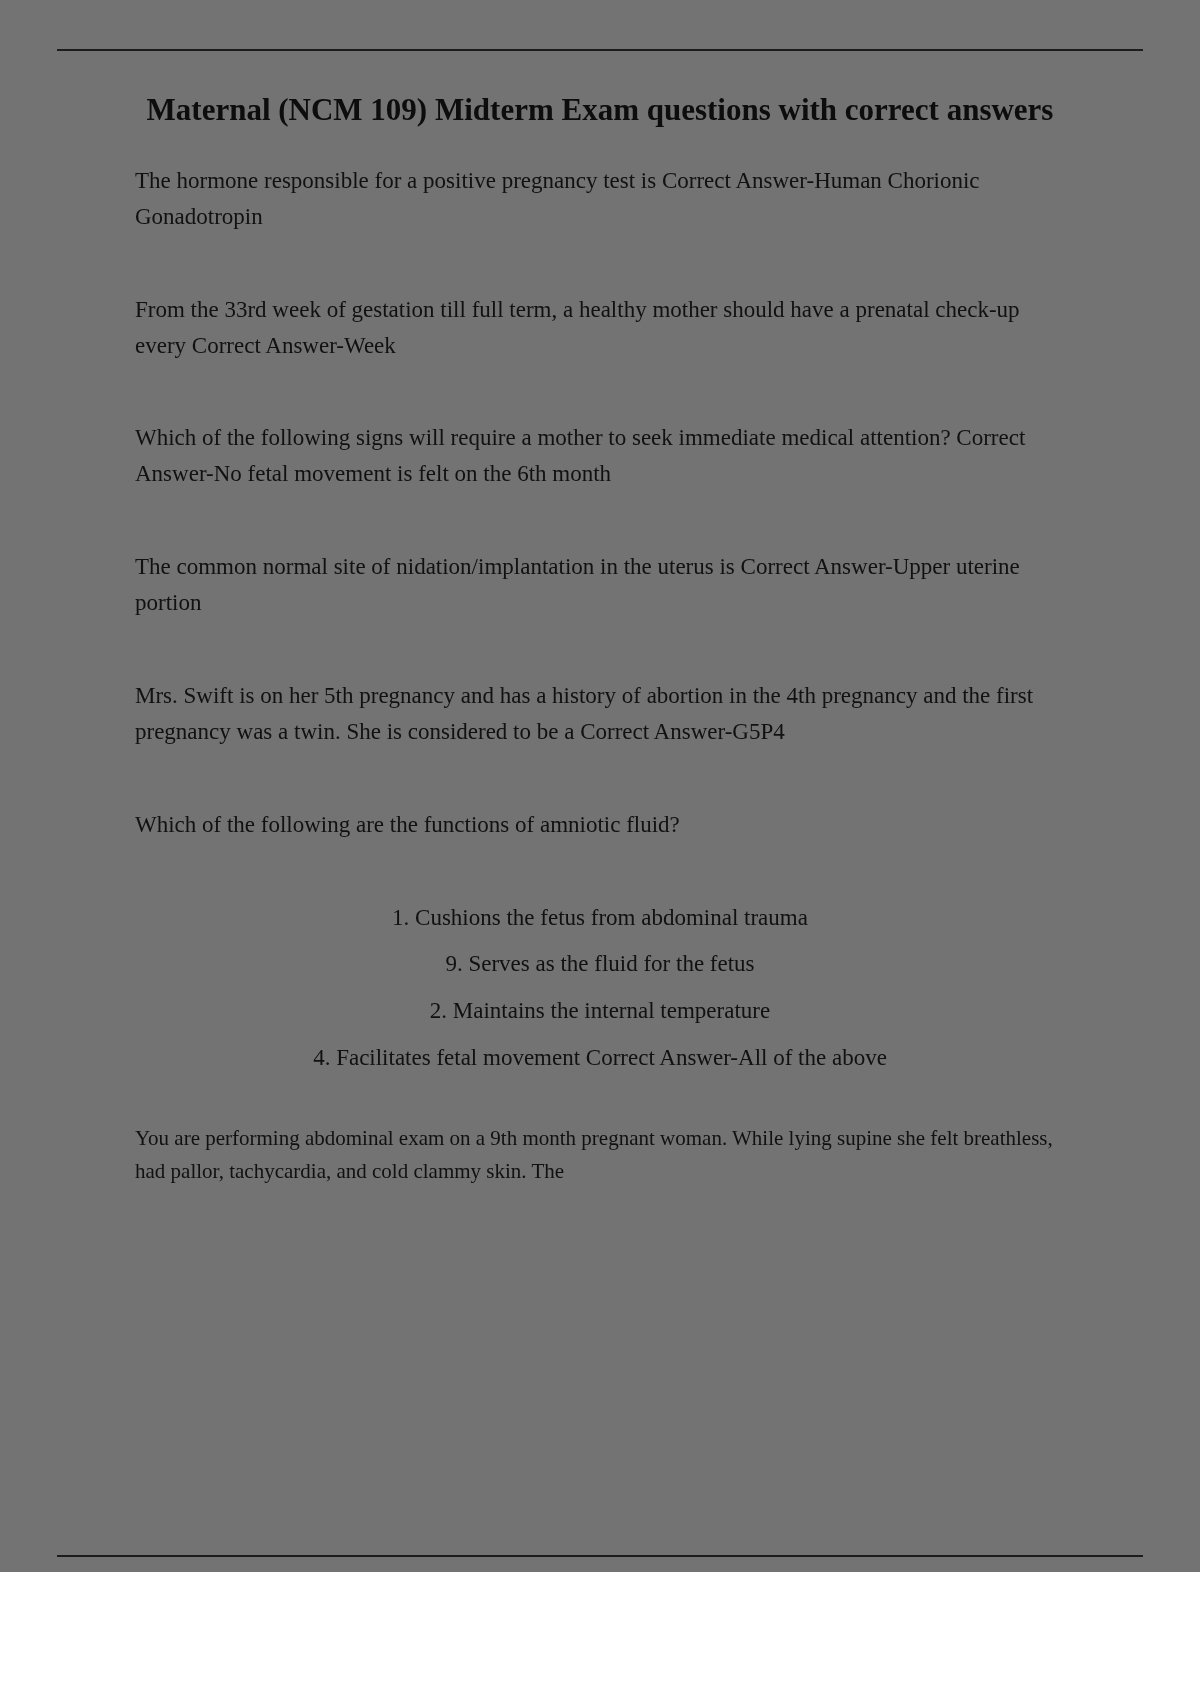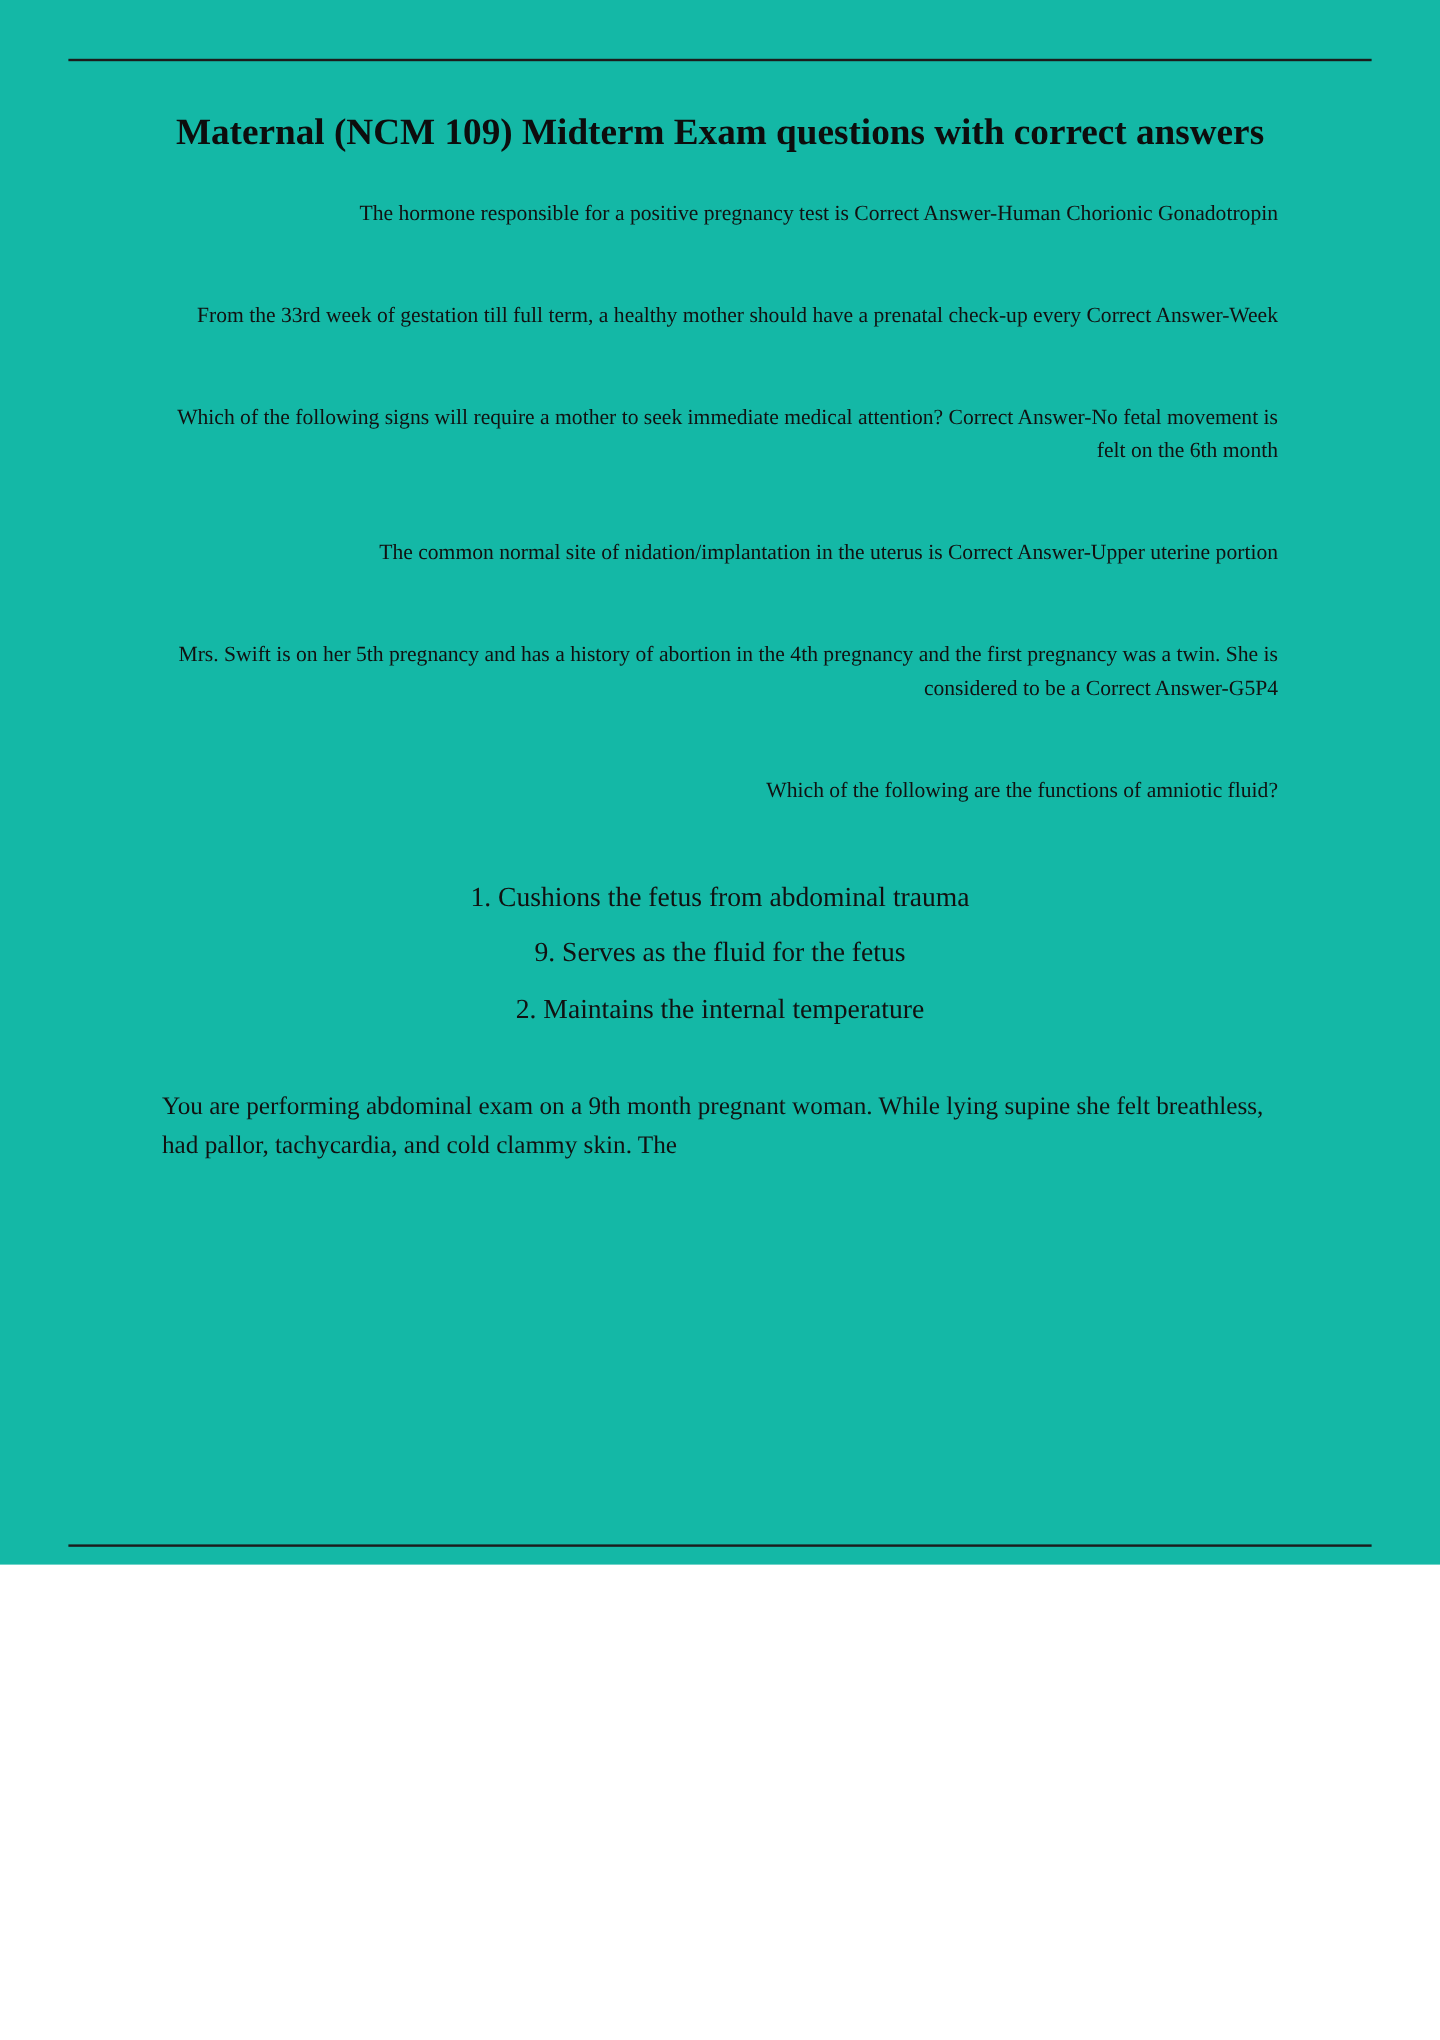--- a/index.html
+++ b/index.html
@@ -3,22 +3,22 @@
 <meta charset="utf-8">
 <style>
   html, body {
     margin: 0;
     padding: 0;
     background: #ffffff;
   }
   .page {
     position: relative;
     width: 1200px;
-    height: 1304px;
-    background: #14b8a6;
+    height: 1572px;
+    background: #737373;
     font-family: "Liberation Serif", serif;
     color: #111111;
     box-sizing: border-box;
     overflow: hidden;
   }
   .rule {
     position: absolute;
     left: 57px;
     right: 57px;
     height: 2px;
@@ -32,23 +32,23 @@
   .doc-title {
     margin: 0 0 30px 0;
     font-size: 31px;
     font-weight: bold;
     text-align: center;
     line-height: 1.45;
     color: #0d0d0d;
   }
   .para {
     margin: 0 0 57px 0;
-    font-size: 18px;
+    font-size: 23px;
     line-height: 1.56;
-    text-align: right;
+    text-align: left;
   }
   .list {
     margin: 0 0 46px 0;
   }
   .list-item {
     margin: 0 0 11px 0;
     font-size: 23px;
     line-height: 1.56;
     text-align: center;
   }
@@ -76,19 +76,20 @@
     <p class="para">The common normal site of nidation/implantation in the uterus is Correct Answer-Upper uterine portion</p>
 
     <p class="para">Mrs. Swift is on her 5th pregnancy and has a history of abortion in the 4th pregnancy and the first pregnancy was a twin. She is considered to be a Correct Answer-G5P4</p>
 
     <p class="para">Which of the following are the functions of amniotic fluid?</p>
 
     <div class="list">
       <p class="list-item">1. Cushions the fetus from abdominal trauma</p>
       <p class="list-item">9. Serves as the fluid for the fetus</p>
       <p class="list-item">2. Maintains the internal temperature</p>
+      <p class="list-item">4. Facilitates fetal movement Correct Answer-All of the above</p>
     </div>
 
     <p class="closing">You are performing abdominal exam on a 9th month pregnant woman. While lying supine she felt breathless, had pallor, tachycardia, and cold clammy skin. The</p>
   </div>
 
   <div class="rule rule-bottom"></div>
 </div>
 
 </body></html>

